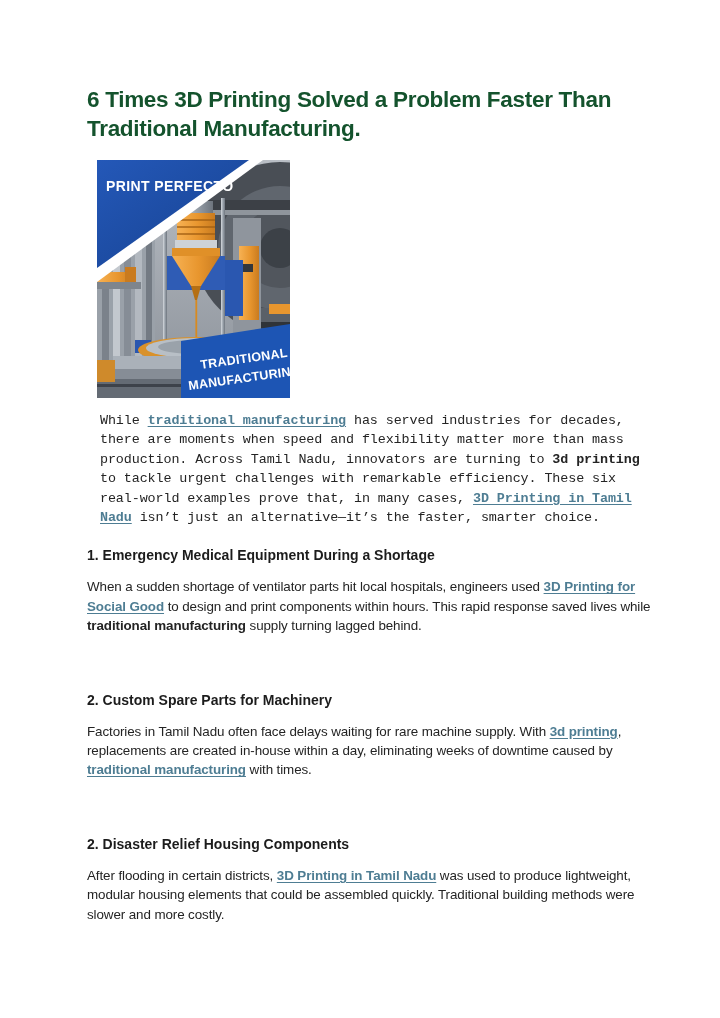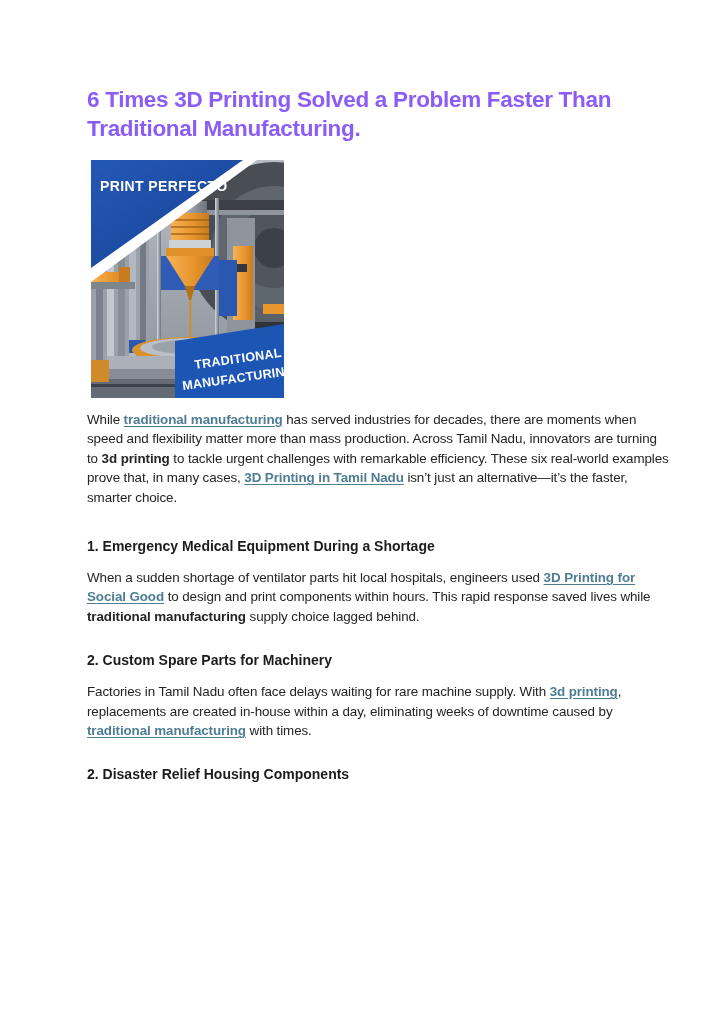--- a/index.html
+++ b/index.html
@@ -14,42 +14,42 @@
     width: 720px; height: 1018px;
     padding: 86px 0 0 87px;
   }
   .content { width: 582px; }
 
   .page-title {
     font-size: 22.5px;
     line-height: 28.5px;
     font-weight: bold;
     letter-spacing: -0.3px;
-    color: #8b5cf6;
+    color: #14532d;
     margin: 0 0 17px 0;
   }
 
   .hero-figure {
     width: 163px; height: 238px;
-    margin: 0 0 12px 4px;
+    margin: 0 0 12px 10px;
     display: block;
     border-radius: 21px;
   }
   .hero-figure svg { display: block; }
 
   .body-text {
     font-size: 13.4px;
     line-height: 19.4px;
     letter-spacing: -0.1px;
     color: #242424;
   }
-  .intro { margin: 0; }
-
-  .section { margin-top: 30px; }
-  .section + .section { margin-top: 25px; }
+  .intro { margin: 13px; font-family: Liberation Mono, monospace; }
+
+  .section { margin-top: 19px; }
+  .section + .section { margin-top: 55px; }
 
   .section-heading {
     font-size: 14px;
     line-height: 19px;
     font-weight: bold;
     color: #1c1c1c;
     margin: 0 0 12px 0;
   }
 
   a.link {
@@ -179,26 +179,27 @@
           <text transform="translate(104,209) rotate(-8)" font-family="Liberation Sans, sans-serif" font-size="12.5" font-weight="bold" fill="#ffffff" letter-spacing="0.3">TRADITIONAL</text>
           <text transform="translate(92,230) rotate(-8)" font-family="Liberation Sans, sans-serif" font-size="12.5" font-weight="bold" fill="#ffffff" letter-spacing="0.2">MANUFACTURING</text>
         </g>
       </svg>
     </div>
 
     <p class="body-text intro"><span>While </span><a class="link" href="#">traditional manufacturing</a><span> has served industries for decades, there are moments when speed and flexibility matter more than mass production. Across Tamil Nadu, innovators are turning to </span><span class="bold">3d printing</span><span> to tackle urgent challenges with remarkable efficiency. These six real-world examples prove that, in many cases, </span><a class="link" href="#">3D Printing in Tamil Nadu</a><span> isn’t just an alternative—it’s the faster, smarter choice.</span></p>
 
     <div class="section">
       <h3 class="section-heading">1. Emergency Medical Equipment During a Shortage</h3>
-      <p class="body-text"><span>When a sudden shortage of ventilator parts hit local hospitals, engineers used </span><a class="link" href="#">3D Printing for Social Good</a><span> to design and print components within hours. This rapid response saved lives while </span><span class="bold">traditional manufacturing</span><span> supply choice lagged behind.</span></p>
+      <p class="body-text"><span>When a sudden shortage of ventilator parts hit local hospitals, engineers used </span><a class="link" href="#">3D Printing for Social Good</a><span> to design and print components within hours. This rapid response saved lives while </span><span class="bold">traditional manufacturing</span><span> supply turning lagged behind.</span></p>
     </div>
 
     <div class="section">
       <h3 class="section-heading">2. Custom Spare Parts for Machinery</h3>
       <p class="body-text"><span>Factories in Tamil Nadu often face delays waiting for rare machine supply. With </span><a class="link" href="#">3d printing</a><span>, replacements are created in-house within a day, eliminating weeks of downtime caused by </span><a class="link" href="#">traditional manufacturing</a><span> with times.</span></p>
     </div>
 
     <div class="section">
       <h3 class="section-heading">2. Disaster Relief Housing Components</h3>
+      <p class="body-text"><span>After flooding in certain districts, </span><a class="link" href="#">3D Printing in Tamil Nadu</a><span> was used to produce lightweight, modular housing elements that could be assembled quickly. Traditional building methods were slower and more costly.</span></p>
     </div>
 
   </div>
 </div>
 
 </body></html>

